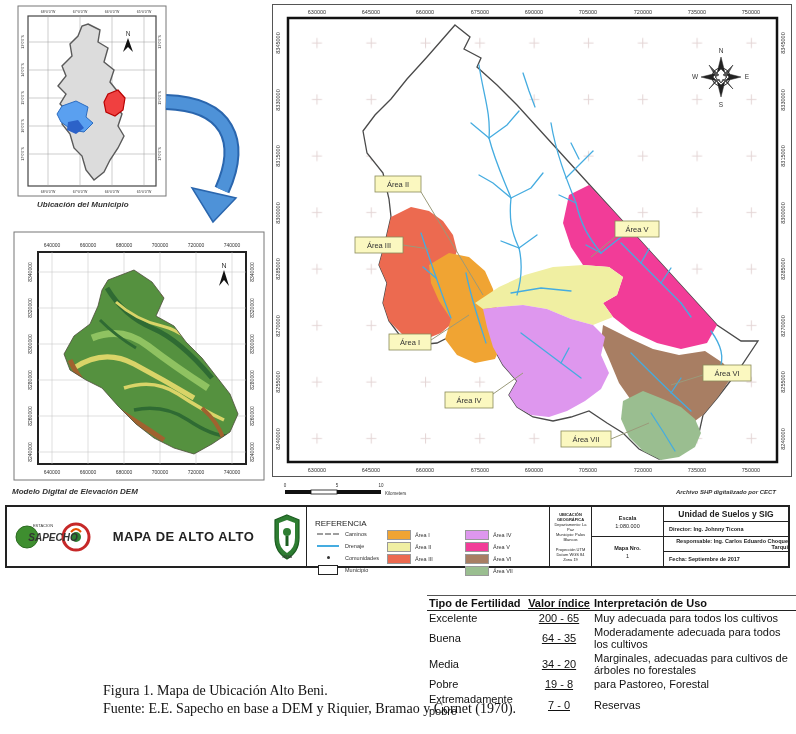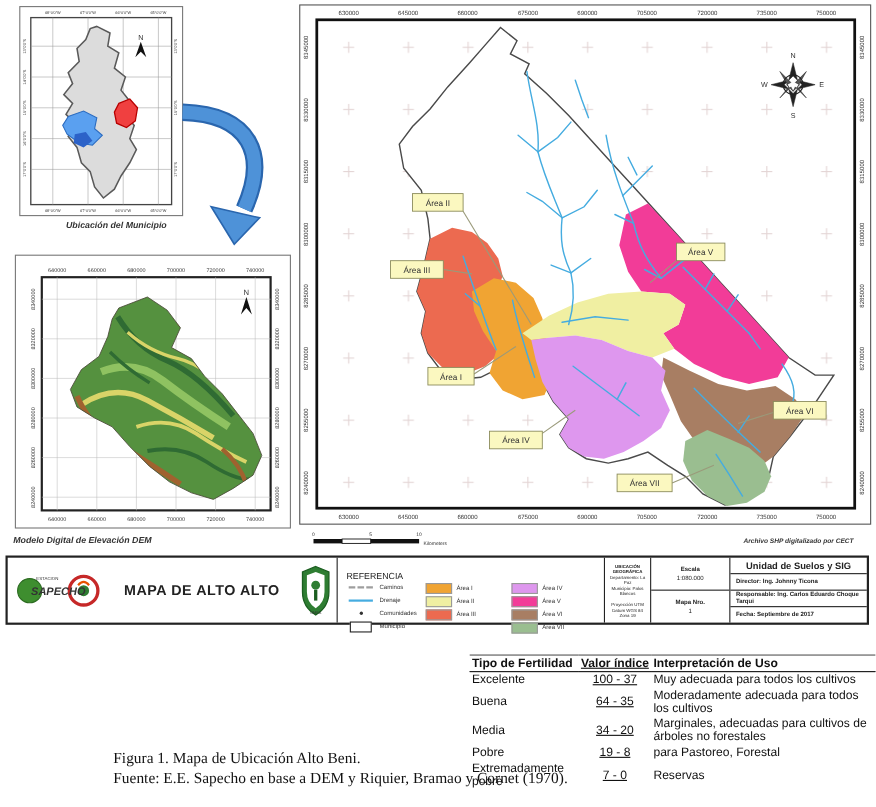--- a/index.html
+++ b/index.html
@@ -23,21 +23,21 @@
   .ref-col.sw2{width:80px;padding-top:1px;}
   .ref-item{display:flex;align-items:center;gap:4px;height:9px;}
   .sym{width:26px;display:flex;align-items:center;justify-content:center;}
   .swatch{width:22px;height:8px;border:0.5px solid #999;}
   #tb-loc{width:42px;border-right:1.5px solid #222;font-size:4px;color:#222;text-align:center;display:flex;flex-direction:column;justify-content:space-around;padding:2px 1px;}
   #tb-loc b{font-size:4px;}
   #tb-scale{width:72px;border-right:1.5px solid #222;display:flex;flex-direction:column;font-size:5.5px;text-align:center;color:#222;}
   #tb-scale .half{flex:1;display:flex;flex-direction:column;justify-content:center;gap:2px;}
   #tb-scale .half.top{border-bottom:1px solid #222;}
   #tb-unit{flex:1;display:flex;flex-direction:column;font-size:5.5px;color:#222;}
-  #tb-unit .row{border-bottom:1px solid #222;display:flex;align-items:center;padding-left:5px;font-weight:bold;flex:1;}
+  #tb-unit .row{border-bottom:1px solid #222;display:flex;align-items:center;padding-left:5px;font-weight:bold;flex:1;text-align:right;}
   #tb-unit .row.head{justify-content:center;font-size:8.5px;padding-left:0;}
   #tb-unit .row:last-child{border-bottom:none;}
   
   #fert{left:427px;top:595px;width:369px;font-size:11px;color:#111;border-collapse:collapse;position:absolute;}
   #fert th{font-weight:bold;text-align:left;border-top:1px solid #555;border-bottom:1.5px solid #222;padding:1px 2px;}
   #fert td{padding:1px 2px;vertical-align:middle;line-height:1.1;}
   #fert .c2{text-align:center;width:62px;text-decoration:underline;}
   #fert .c1{width:95px;}
   
   #figcap{left:103px;top:682px;width:520px;font-family:"Liberation Serif",serif;font-size:14px;color:#111;line-height:1.25;}
@@ -81,21 +81,21 @@
   </g>
   <path d="M 76,22 L 88,28 86,40 96,46 92,60 102,68 98,80 106,90 102,102 110,112 106,124 112,134 106,146 98,158 92,170 82,178 74,168 70,154 62,146 58,132 50,122 56,110 48,102 54,92 46,84 54,74 50,64 60,54 58,42 66,34 70,24 Z" fill="#DCDCDC" stroke="#5a5a5a" stroke-width="1.4"></path>
   <path d="M 96,92 L 106,88 113,96 111,108 103,114 94,110 92,100 Z" fill="#F04040" stroke="#B80000" stroke-width="1.2"></path>
   <path d="M 50,104 L 64,99 76,105 74,115 81,121 72,130 60,128 49,120 45,112 Z" fill="#5AA0F0" stroke="#2C6CC0" stroke-width="1"></path>
   <path d="M 56,120 L 66,118 72,126 64,132 55,128 Z" fill="#2C62C8" stroke="none"></path>
   <g>
     <text x="116" y="34" font-size="6.5" text-anchor="middle" fill="#222">N</text>
     <path d="M 116,36 L 121,50 116,45 111,50 Z" fill="#111"></path>
   </g>
 </svg>
-<div class="abs map-caption" style="left:36px;top:200px;padding-left:24px;">Ubicación del Municipio</div>
+<div class="abs map-caption" style="left:13px;top:200px;padding-left:24px;">Ubicación del Municipio</div>
 
 <svg class="abs" style="left:158px;top:86px;" width="100" height="142">
   <path d="M 8,16 C 70,18 86,55 64,104" fill="none" stroke="#2A66AE" stroke-width="16"></path>
   <path d="M 8,16 C 70,18 86,55 64,104" fill="none" stroke="#4E92D8" stroke-width="12"></path>
   <polygon points="55,136 34,102 78,112" fill="#4E92D8" stroke="#2A66AE" stroke-width="1.5"></polygon>
 </svg>
 
 <svg class="abs" style="left:12px;top:228px;" width="256" height="256">
   <defs>
     <clipPath id="demclip">
@@ -452,21 +452,21 @@
   <thead>
     <tr>
       <th class="c1">Tipo de Fertilidad</th>
       <th class="c2">Valor índice</th>
       <th>Interpretación de Uso</th>
     </tr>
   </thead>
   <tbody>
     <tr>
       <td class="c1">Excelente</td>
-      <td class="c2">100 - 37</td>
+      <td class="c2">200 - 65</td>
       <td>Muy adecuada para todos los cultivos</td>
     </tr>
     <tr>
       <td class="c1">Buena</td>
       <td class="c2">64 - 35</td>
       <td>Moderadamente adecuada para todos los cultivos</td>
     </tr>
     <tr>
       <td class="c1">Media</td>
       <td class="c2">34 - 20</td>

